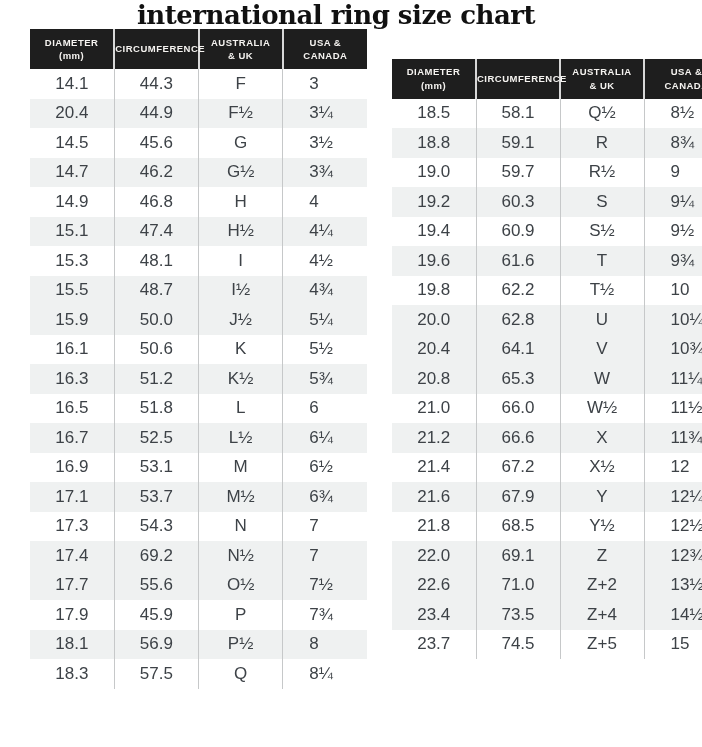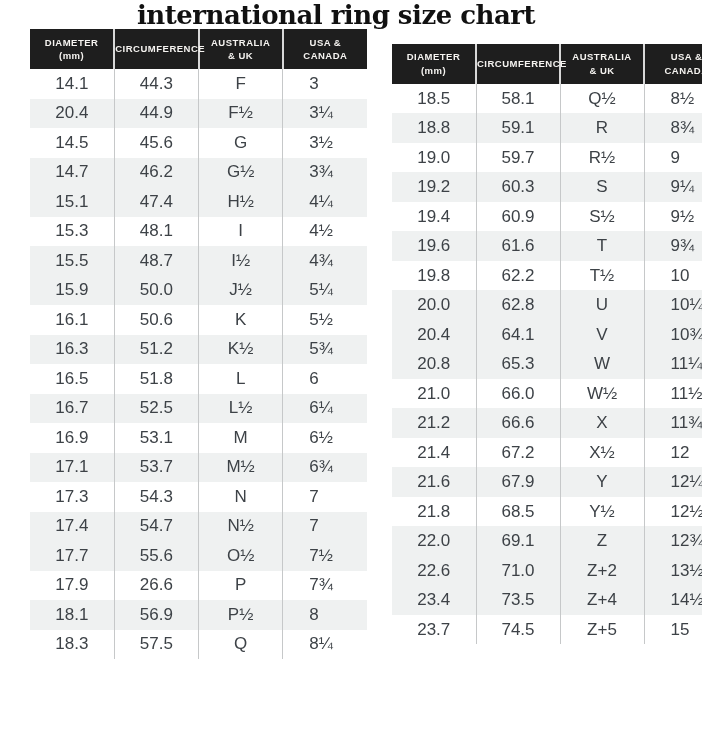--- a/index.html
+++ b/index.html
@@ -125,20 +125,26 @@
             <td>45.6</td>
             <td>G</td>
             <td>3½</td>
           </tr>
           <tr class="stripe">
             <td>14.7</td>
             <td>46.2</td>
             <td>G½</td>
             <td>3¾</td>
           </tr>
+          <tr>
+            <td>14.9</td>
+            <td>46.8</td>
+            <td>H</td>
+            <td>4</td>
+          </tr>
           <tr class="stripe">
             <td>15.1</td>
             <td>47.4</td>
             <td>H½</td>
             <td>4¼</td>
           </tr>
           <tr>
             <td>15.3</td>
             <td>48.1</td>
             <td>I</td>
@@ -193,33 +199,33 @@
             <td>6¾</td>
           </tr>
           <tr>
             <td>17.3</td>
             <td>54.3</td>
             <td>N</td>
             <td>7</td>
           </tr>
           <tr class="stripe">
             <td>17.4</td>
-            <td>54.7</td>
+            <td>69.2</td>
             <td>N½</td>
             <td>7</td>
           </tr>
           <tr class="stripe">
             <td>17.7</td>
             <td>55.6</td>
             <td>O½</td>
             <td>7½</td>
           </tr>
           <tr>
             <td>17.9</td>
-            <td>26.6</td>
+            <td>45.9</td>
             <td>P</td>
             <td>7¾</td>
           </tr>
           <tr class="stripe">
             <td>18.1</td>
             <td>56.9</td>
             <td>P½</td>
             <td>8</td>
           </tr>
           <tr>

